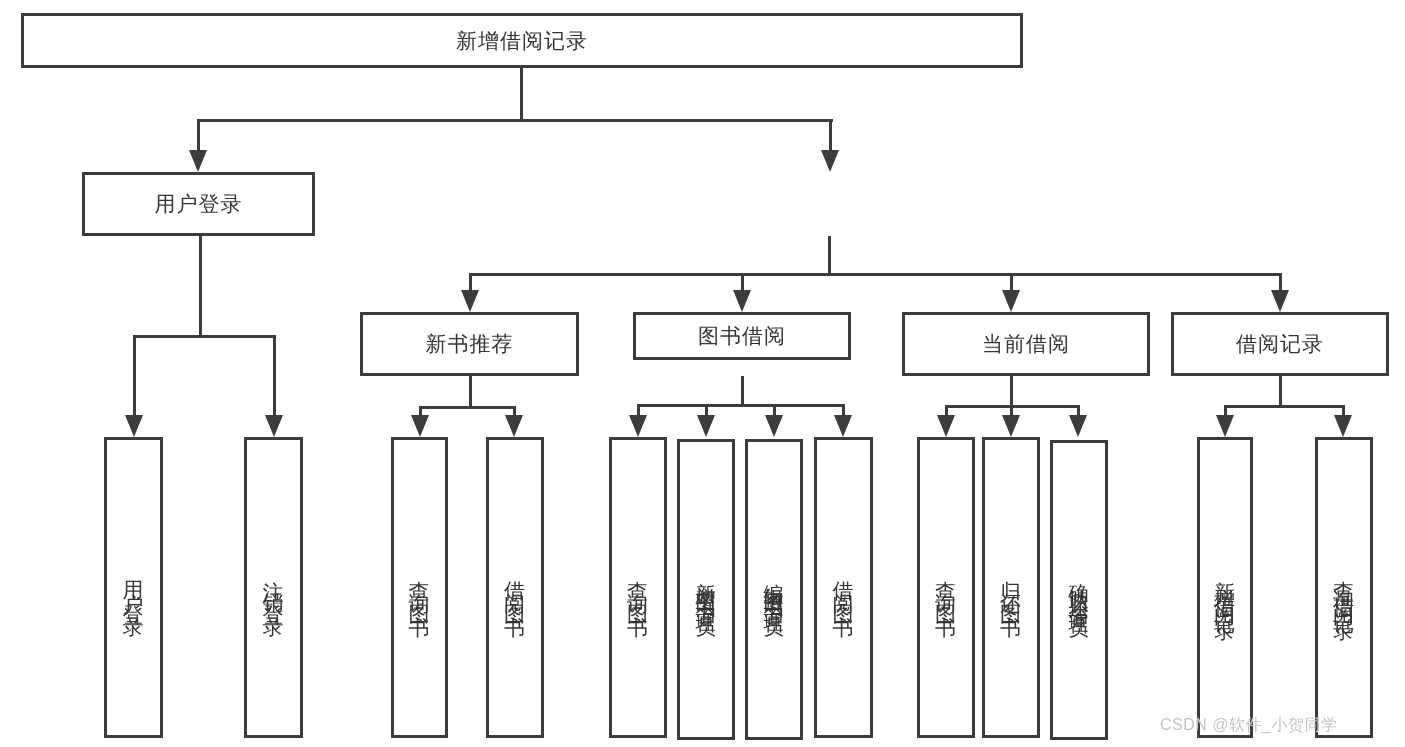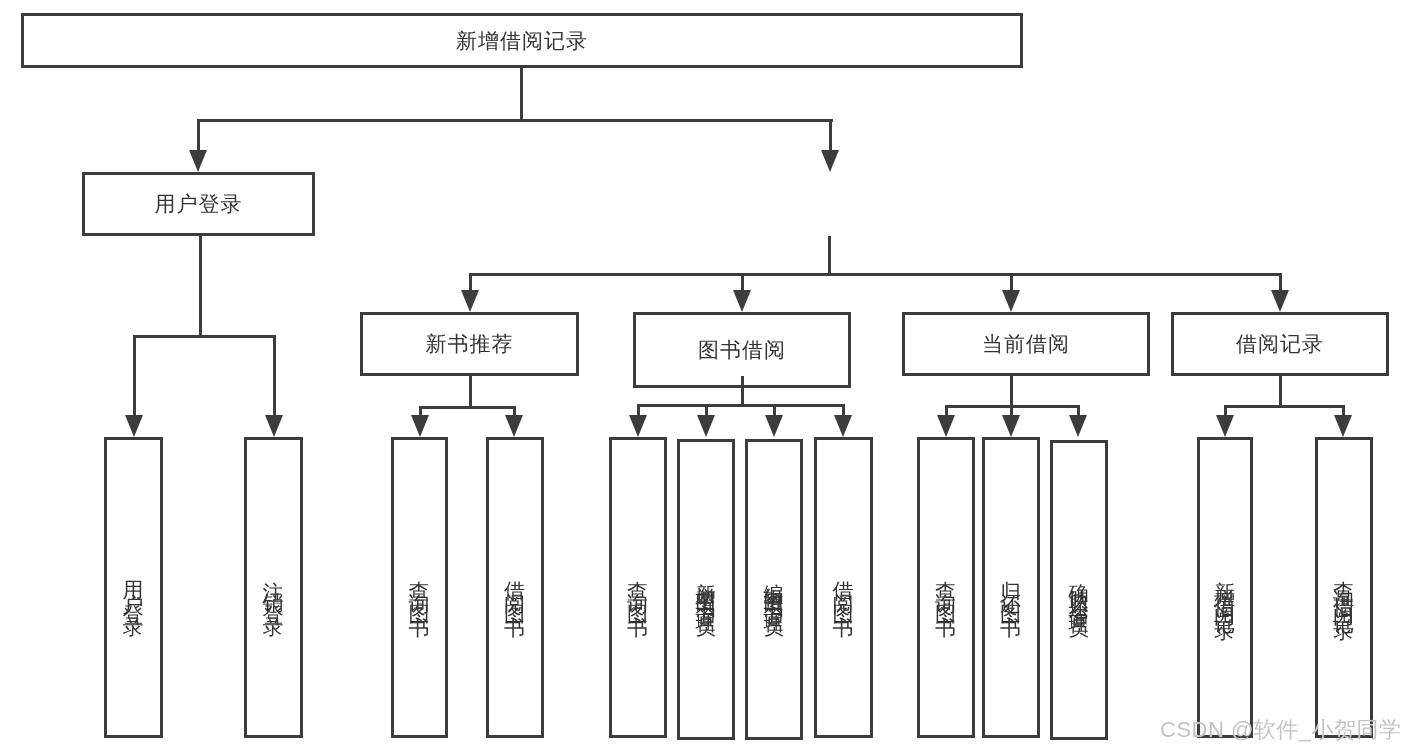--- a/index.html
+++ b/index.html
@@ -37,21 +37,21 @@
   .arrow{
     position:absolute;
     width:0;height:0;
     border-left:9px solid transparent;
     border-right:9px solid transparent;
     border-top:22px solid #3c3c3c;
   }
   .watermark{
     position:absolute;
     left:1160px;top:715px;
-    font-size:22px;
+    font-size:16px;
     color:#c3c3c3;
     letter-spacing:0.5px;
     white-space:nowrap;
     text-shadow:0 0 1px rgba(255,255,255,0.7);
   }
 </style>
 </head>
 <body>
 
 <div class="stage">
@@ -85,21 +85,21 @@
   <div class="vline" style="left:741px;top:273px;height:20px;"></div>
   <div class="arrow" style="left:733px;top:290px;"></div>
   <div class="vline" style="left:1010px;top:273px;height:20px;"></div>
   <div class="arrow" style="left:1002px;top:290px;"></div>
   <div class="vline" style="left:1279px;top:273px;height:20px;"></div>
   <div class="arrow" style="left:1271px;top:290px;"></div>
 
   <div class="node h-node" style="left:360px;top:312px;width:219px;height:64px;">
     <span>新书推荐</span>
   </div>
-  <div class="node h-node" style="left:633px;top:312px;width:218px;height:76px;">
+  <div class="node h-node" style="left:633px;top:312px;width:218px;height:48px;">
     <span>图书借阅</span>
   </div>
   <div class="node h-node" style="left:902px;top:312px;width:248px;height:64px;">
     <span>当前借阅</span>
   </div>
   <div class="node h-node" style="left:1171px;top:312px;width:218px;height:64px;">
     <span>借阅记录</span>
   </div>
 
   <div class="vline" style="left:469px;top:376px;height:33px;"></div>

